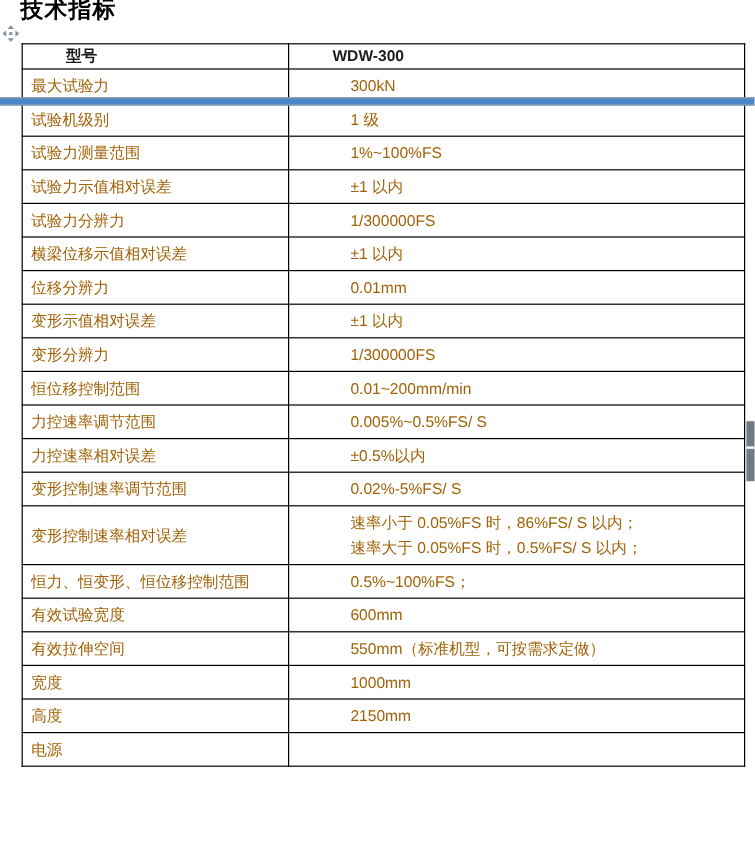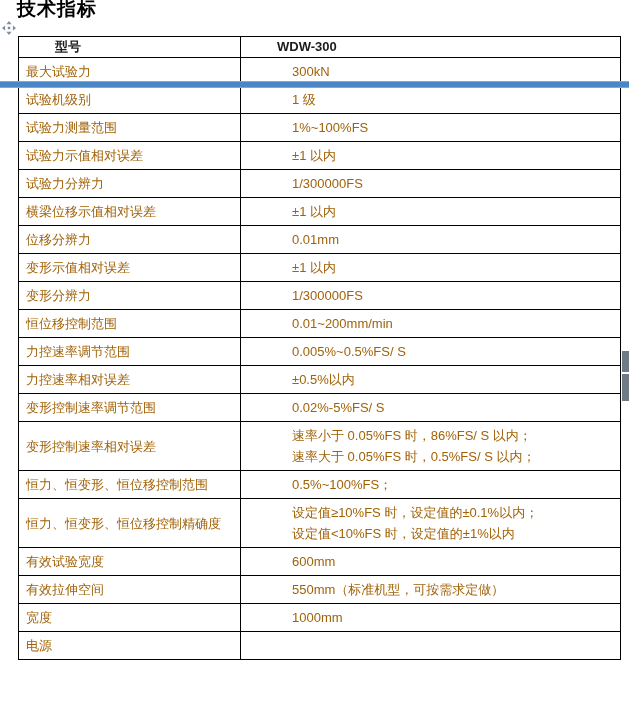--- a/index.html
+++ b/index.html
@@ -159,42 +159,41 @@
             <div>速率大于 0.05%FS 时，0.5%FS/ S 以内；</div>
           </td>
         </tr>
         <tr>
           <td class="param">恒力、恒变形、恒位移控制范围</td>
           <td class="value">
             <div>0.5%~100%FS；</div>
           </td>
         </tr>
         <tr>
-          <td class="param">恒力、恒变形、恒位移控制精确度</td>
-          <td class="value">
-            <div>设定值≥10%FS 时，设定值的±0.1%以内；</div>
-            <div>设定值&lt;10%FS 时，设定值的±1%以内</div>
-          </td>
-        </tr>
-        <tr>
           <td class="param">有效试验宽度</td>
           <td class="value">
             <div>600mm</div>
           </td>
         </tr>
         <tr>
           <td class="param">有效拉伸空间</td>
           <td class="value">
             <div>550mm（标准机型，可按需求定做）</div>
           </td>
         </tr>
         <tr>
           <td class="param">宽度</td>
           <td class="value">
             <div>1000mm</div>
+          </td>
+        </tr>
+        <tr>
+          <td class="param">高度</td>
+          <td class="value">
+            <div>2150mm</div>
           </td>
         </tr>
         <tr>
           <td class="param">电源</td>
           <td class="value"></td>
         </tr>
       </tbody>
   </table>
 
   <div class="drag-line"></div>

